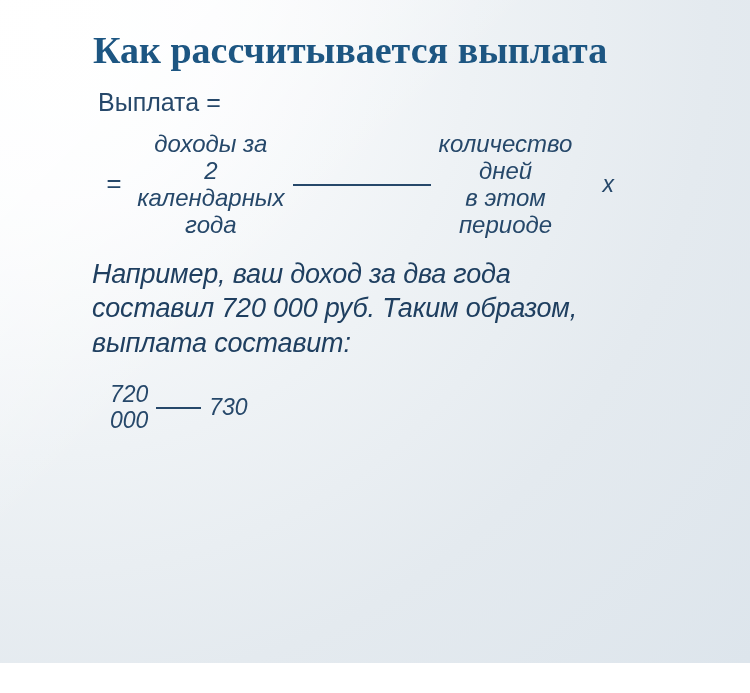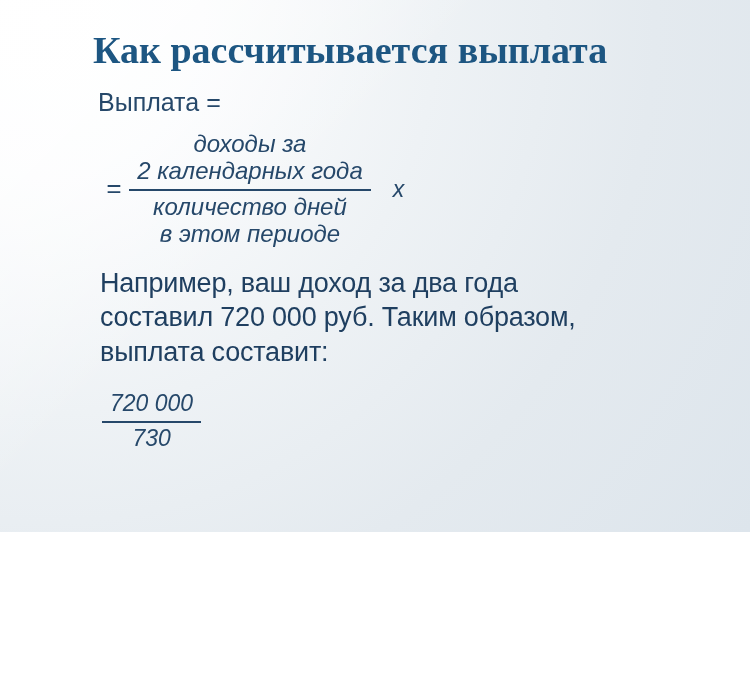--- a/index.html
+++ b/index.html
@@ -9,21 +9,21 @@
   body {
     width: 750px;
     height: 693px;
     font-family: "Liberation Sans", sans-serif;
     background: #ffffff;
     overflow: hidden;
   }
   .slide {
     position: relative;
     width: 750px;
-    height: 532px;
+    height: 663px;
     box-sizing: border-box;
     background:
       radial-gradient(circle at 6% 4%, #ffffff 0%, #fbfcfd 18%, #eef2f5 45%, #e4eaef 70%, #dde5ec 100%);
     padding: 18px 34px 6px 88px;
   }
   .slide::after {
     content: "";
     position: absolute;
     left: 0; top: 0; right: 0; bottom: 0;
     background: linear-gradient(135deg, rgba(255,255,255,0.85) 0%, rgba(255,255,255,0.0) 38%);
@@ -58,21 +58,21 @@
     color: #26486a;
     font-size: 24px;
   }
   .eq {
     font-size: 26px;
     margin-right: 8px;
     padding-bottom: 2px;
   }
   .fraction {
     display: inline-flex;
-    flex-direction: column;
+    flex-direction: row;
     align-items: center;
     text-align: center;
     line-height: 1.12;
   }
   .fraction .num,
   .fraction .den {
     padding: 0 8px;
     white-space: pre-line;
   }
   .fraction .bar {
@@ -89,23 +89,24 @@
     line-height: 1.14;
     text-align: left;
     white-space: pre-line;
   }
 
   
   .para {
     font-size: 27px;
     color: #1f3f60;
     line-height: 1.28;
-    margin: 18px 0 0 12px;
+    margin: 18px 0 0 4px;
     white-space: pre-line;
     letter-spacing: -0.2px;
+    font-style: italic;
   }
 
   .calc {
     display: flex;
     align-items: center;
     margin: 22px 0 0 14px;
     font-style: italic;
     color: #26486a;
     font-size: 25px;
   }

